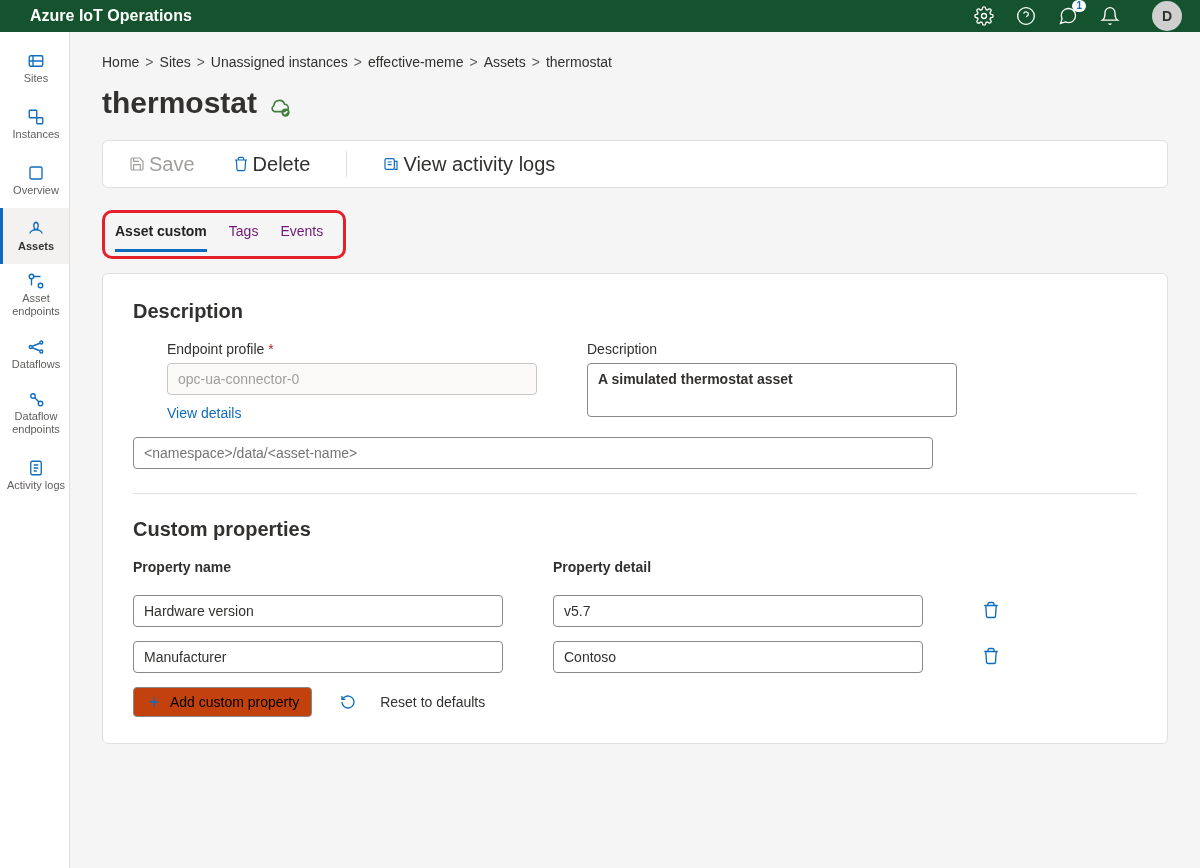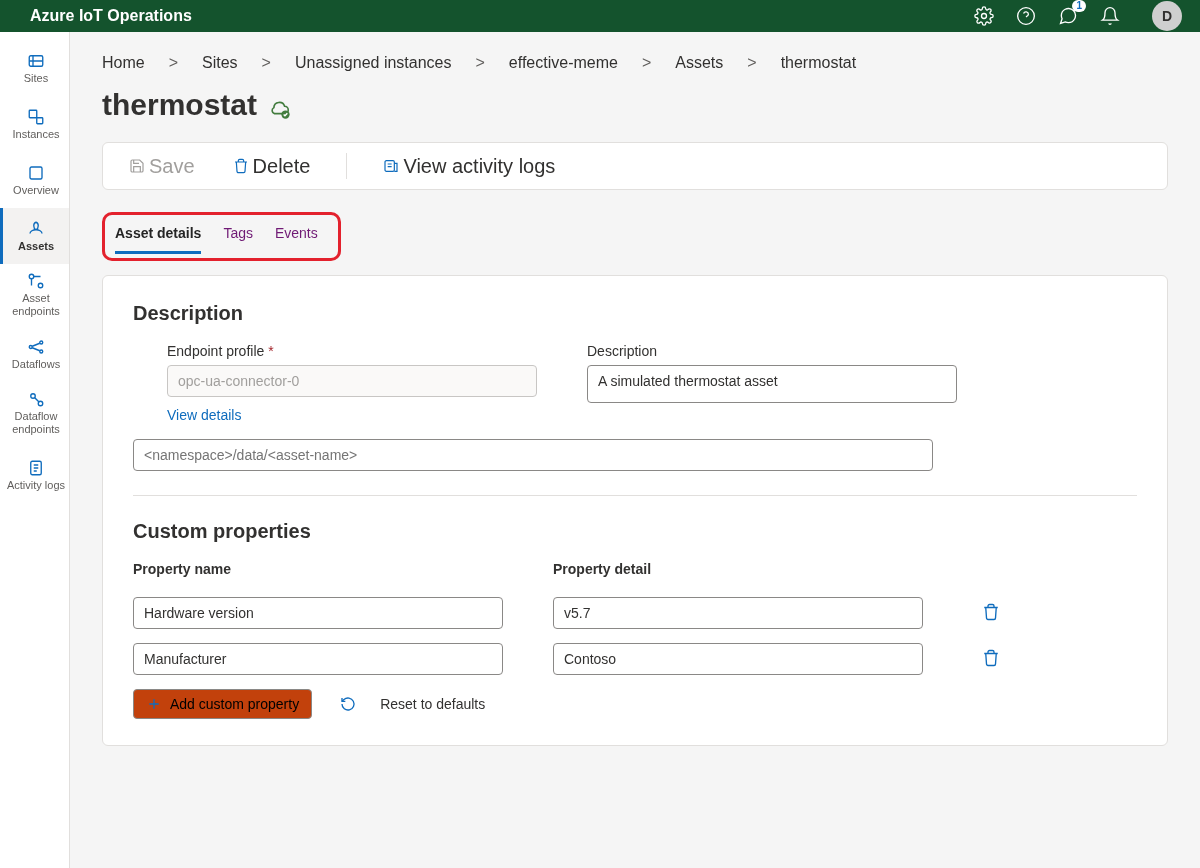--- a/index.html
+++ b/index.html
@@ -41,21 +41,21 @@
   }
   .nav-item.tall { height: 62px; }
   .nav-item.active { border-left-color: #0f6cbd; background: #f3f2f1; color: #323130; font-weight:600; }
   .nav-item svg { stroke: #0f6cbd; fill: none; }
   .nav-label { text-align: center; line-height: 1.15; padding: 0 2px; }
 
   
   .main { flex: 1; overflow-y: auto; padding: 22px 32px 32px 32px; }
 
   
-  .breadcrumb { font-size: 16px; color: #323130; display: flex; flex-wrap: wrap; gap: 24px; align-items: center; }
+  .breadcrumb { font-size: 14px; color: #323130; display: flex; flex-wrap: wrap; gap: 6px; align-items: center; }
   .breadcrumb a { color: #323130; text-decoration: none; cursor: pointer; }
   .crumb-sep { color: #605e5c; }
 
   
   .page-title-row { display: flex; align-items: center; gap: 12px; margin: 16px 0 20px 0; }
   .page-title { font-size: 30px; font-weight: 600; }
   .cloud-icon { width: 22px; height: 22px; position: relative; top: 4px; }
 
   
   .toolbar {
@@ -89,21 +89,21 @@
   .form-row { display: flex; gap: 50px; margin-bottom: 16px; margin-left: 34px; }
   .form-col { flex: 1; min-width: 0; }
   .f-label { font-size: 14px; color: #323130; margin-bottom: 6px; display: block; }
   .req { color: #a4262c; }
 
   input[type=text], textarea {
     width: 100%; border: 1px solid #8a8886; border-radius: 4px;
     padding: 7px 10px; font-size: 14px; font-family: inherit; color: #323130;
   }
   input[type=text]:disabled, input[readonly] { background: #faf9f8; color: #a19f9d; border-color: #c8c6c4; }
-  textarea { resize: none; height: 38px; }
+  textarea { resize: none; height: 54px; font-weight: bold; }
 
   .link { color: #0f6cbd; font-size: 14px; cursor: pointer; margin-top: 10px; display: inline-block; }
   .full-width { max-width: 800px; }
 
   .card-divider { border: none; border-top: 1px solid #e1dfdd; margin: 24px 0; }
 
   .prop-row { display: flex; gap: 50px; align-items: center; margin-bottom: 14px; }
   .prop-col { width: 370px; min-width: 0; }
   .trash-col { width: 36px; display: flex; justify-content: center; }
   .trash-btn { background: none; border: none; cursor: pointer; }
@@ -265,21 +265,21 @@
           <svg width="16" height="16" viewBox="0 0 24 24" stroke-width="1.8">
               <rect x="3" y="4" width="14" height="16" rx="2"></rect>
               <path d="M7 9h6M7 13h6M17 8h4v12h-4"></path>
             </svg>
           <span>View activity logs</span>
         </button>
       </div>
 
       
       <div class="tab-highlight">
-        <div class="tab active">Asset details</div>
+        <div class="tab active">Asset custom</div>
         <div class="tab">Tags</div>
         <div class="tab">Events</div>
       </div>
 
       
       <div class="card">
 
         <h2>Description</h2>
         <div class="form-row">
           <div class="form-col" style="max-width:370px;">

